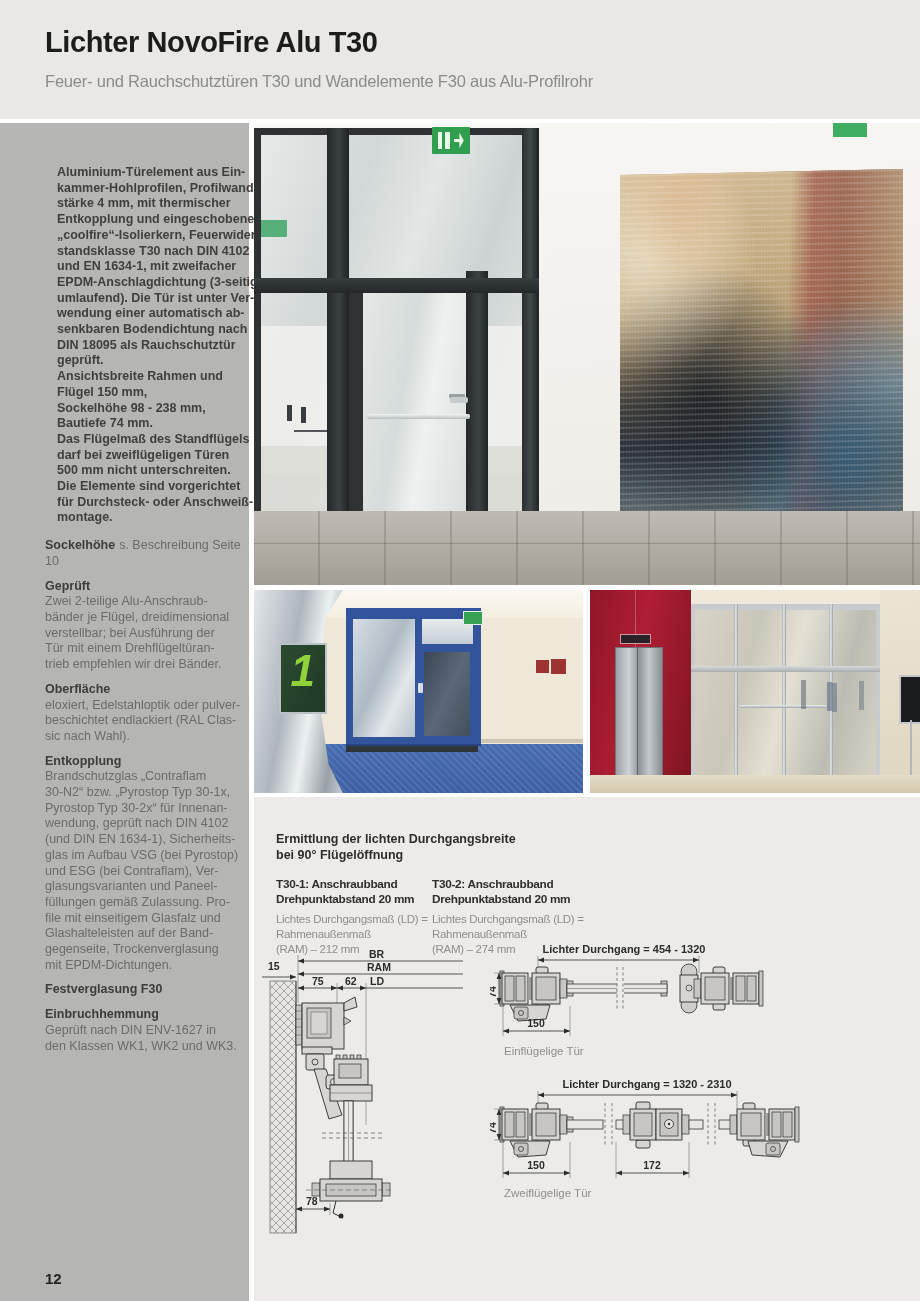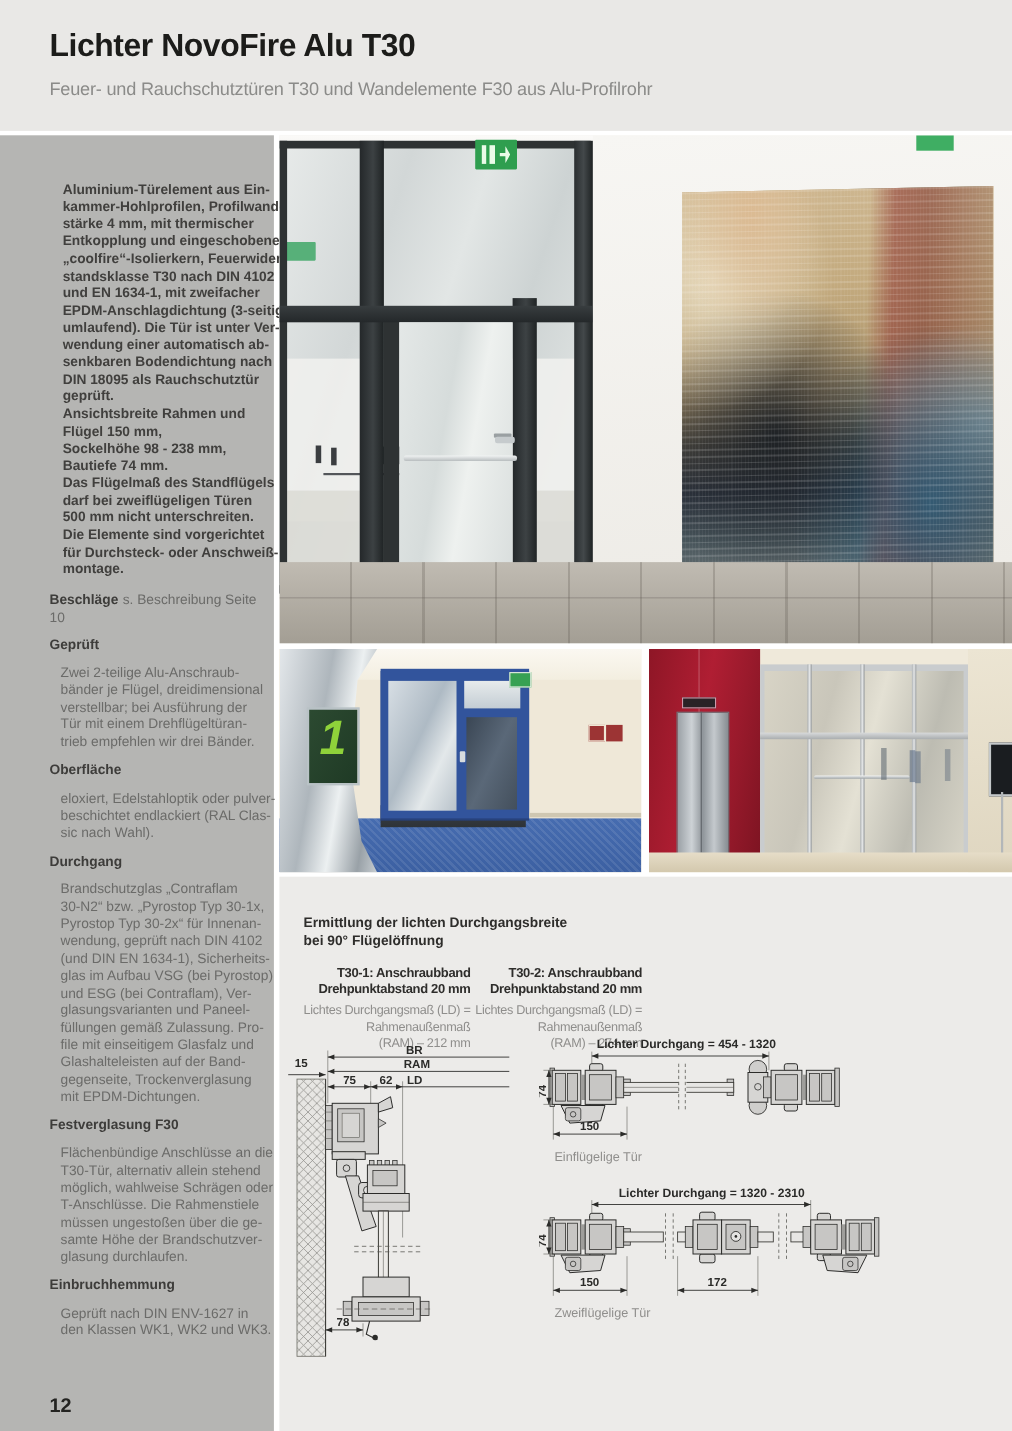--- a/index.html
+++ b/index.html
@@ -15,31 +15,31 @@
   .sidebar{position:absolute;left:0;top:123px;width:249px;height:1178px;background:#b5b5b3;
            box-sizing:border-box;padding:30px 6px 0 45px;font-size:12.5px;line-height:15.7px;
            color:#67-6765;}
   .sidebar .pre{white-space:pre;margin:12px;}
   .sidebar .intro{font-weight:bold;color:#403f3d;}
   .sidebar .inline-row{margin:10px 0 0 0;}
   .sidebar .inline-row .h{font-weight:bold;color:#3d3c3a;margin-right:4px;}
   .sidebar .inline-row .b{color:#6b6b69;}
   .sidebar .sec{margin-top:9px;}
   .sidebar .sec h3{margin:0;font-size:12.5px;font-weight:bold;color:#3d3c3a;}
-  .sidebar .sec p{margin:10px;color:#6b6b69;}
-  .pagenum{position:absolute;left:45px;bottom:14px;font-size:18px;font-weight:bold;color:#232321;}
+  .sidebar .sec p{margin:0;color:#6b6b69;}
+  .pagenum{position:absolute;left:45px;bottom:14px;font-size:15px;font-weight:bold;color:#232321;}
   
   .content{position:absolute;left:254px;top:123px;width:666px;height:1178px;}
   .photo{position:absolute;overflow:hidden;background:#ddd;}
   .photo div{position:absolute;}
   
   .drawings{position:absolute;left:0;top:674px;width:666px;height:504px;background:#ecebe9;}
   .drawings h2{position:absolute;left:22px;top:34px;margin:0;font-size:12.5px;font-weight:bold;
                color:#2e2d2b;white-space:pre;line-height:16px;}
-  .dcol{position:absolute;top:80px;font-size:11.5px;letter-spacing:-0.3px;line-height:15px;text-align:right;}
+  .dcol{position:absolute;top:80px;font-size:11.5px;letter-spacing:-0.3px;line-height:15px;}
   .dcol h4{margin:0;font-weight:bold;color:#2e2d2b;white-space:pre;font-size:11.8px;}
   .dcol p{margin:5px 0 0 0;color:#8f8e8c;white-space:pre;}
   .dcol.c1{left:22px;} .dcol.c2{left:178px;}
   .drawings svg{position:absolute;}
   svg .dim{font-family:"Liberation Sans",sans-serif;font-size:10.5px;font-weight:bold;fill:#2b2b29;}
   svg .ttl{font-family:"Liberation Sans",sans-serif;font-size:11px;font-weight:bold;fill:#2b2b29;}
   svg .cap{font-family:"Liberation Sans",sans-serif;font-size:11.5px;fill:#8f8e8c;}
   svg .prof{fill:#d6d5d3;stroke:#2b2b29;stroke-width:0.9;}
   svg .prof2{fill:#c7c6c4;stroke:#2b2b29;stroke-width:0.7;}
   svg .dl{stroke:#2b2b29;stroke-width:0.8;fill:none;}
@@ -75,61 +75,54 @@
 Ansichtsbreite Rahmen und
 Flügel 150 mm,
 Sockelhöhe 98 - 238 mm,
 Bautiefe 74 mm.
 Das Flügelmaß des Standflügels
 darf bei zweiflügeligen Türen
 500 mm nicht unterschreiten.
 Die Elemente sind vorgerichtet
 für Durchsteck- oder Anschweiß-
 montage.</p>
-    <p class="inline-row"><span class="h">Beschläge</span><span class="b">s. Beschreibung Seite 10</span></p>
+    <p class="inline-row"><span class="h">Sockelhöhe</span><span class="b">s. Beschreibung Seite 10</span></p>
 
     <div class="sec">
       <h3>Geprüft</h3>
       <p class="pre">Zwei 2-teilige Alu-Anschraub-
 bänder je Flügel, dreidimensional
 verstellbar; bei Ausführung der
 Tür mit einem Drehflügeltüran-
 trieb empfehlen wir drei Bänder.</p>
     </div>
     <div class="sec">
       <h3>Oberfläche</h3>
       <p class="pre">eloxiert, Edelstahloptik oder pulver-
 beschichtet endlackiert (RAL Clas-
 sic nach Wahl).</p>
     </div>
     <div class="sec">
-      <h3>Durchgang</h3>
+      <h3>Entkopplung</h3>
       <p class="pre">Brandschutzglas „Contraflam
 30-N2“ bzw. „Pyrostop Typ 30-1x,
 Pyrostop Typ 30-2x“ für Innenan-
 wendung, geprüft nach DIN 4102
 (und DIN EN 1634-1), Sicherheits-
 glas im Aufbau VSG (bei Pyrostop)
 und ESG (bei Contraflam), Ver-
 glasungsvarianten und Paneel-
 füllungen gemäß Zulassung. Pro-
 file mit einseitigem Glasfalz und
 Glashalteleisten auf der Band-
 gegenseite, Trockenverglasung
 mit EPDM-Dichtungen.</p>
     </div>
     <div class="sec">
       <h3>Festverglasung F30</h3>
-      <p class="pre">Flächenbündige Anschlüsse an die
-T30-Tür, alternativ allein stehend
-möglich, wahlweise Schrägen oder
-T-Anschlüsse. Die Rahmenstiele
-müssen ungestoßen über die ge-
-samte Höhe der Brandschutzver-
-glasung durchlaufen.</p>
     </div>
     <div class="sec">
       <h3>Einbruchhemmung</h3>
       <p class="pre">Geprüft nach DIN ENV-1627 in
 den Klassen WK1, WK2 und WK3.</p>
     </div>
     <div class="pagenum">12</div>
   </aside>
 
   <main class="content">

